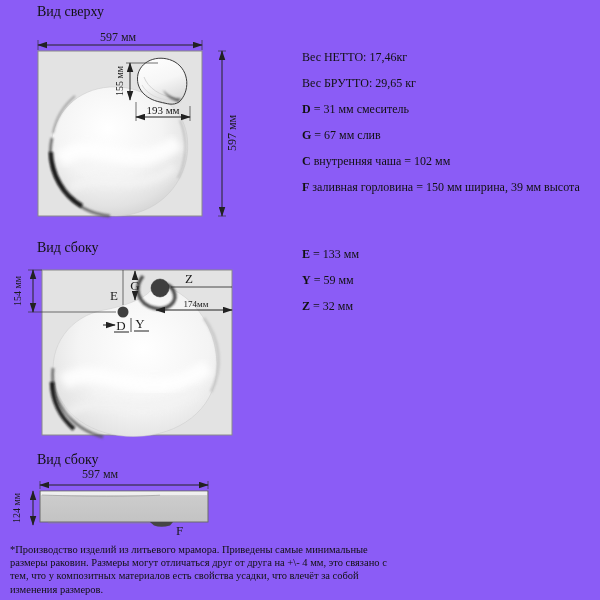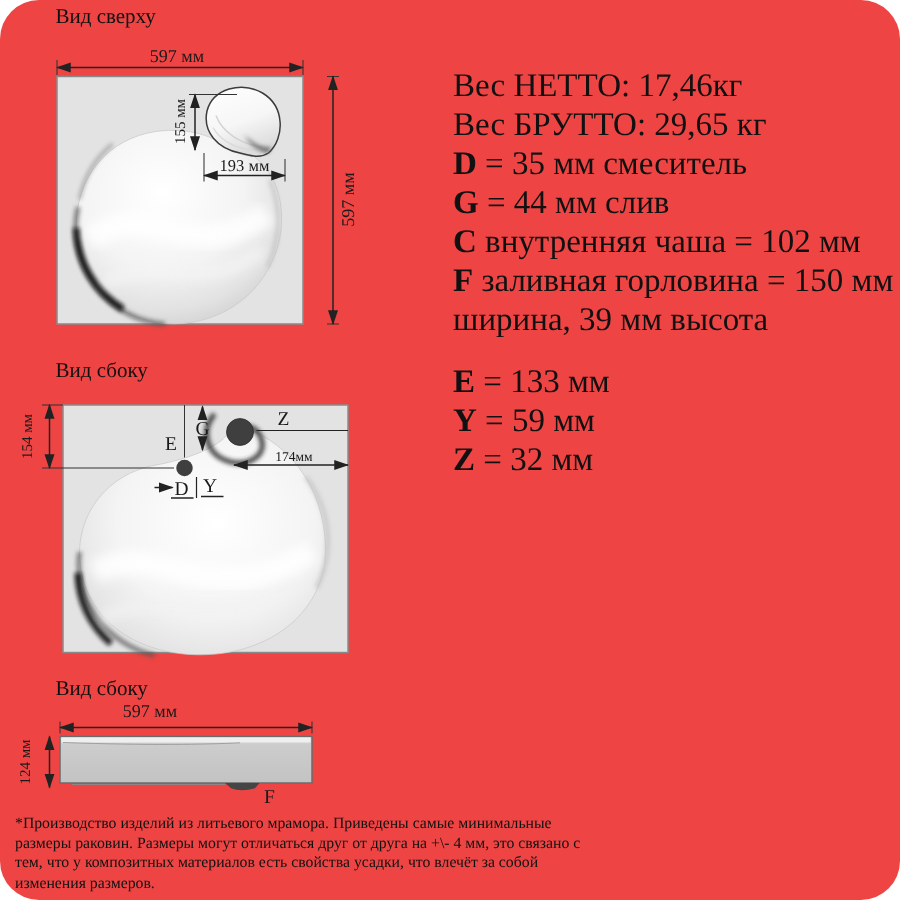--- a/index.html
+++ b/index.html
@@ -1,19 +1,19 @@
 <!DOCTYPE html>
 <html><head>
 <meta charset="utf-8">
 <style>
   html,body{margin:0;padding:0;background:#fff;}
-  #page{position:relative;width:600px;height:600px;background:#ef4444;overflow:hidden;
-        font-family:"Liberation Serif",serif;color:#111;border-radius:26px;}
+  #page{position:relative;width:600px;height:600px;background:#8b5cf6;overflow:hidden;
+        font-family:"Liberation Serif",serif;color:#111;}
   .title{position:absolute;font-size:14px;color:#111;white-space:nowrap;}
-  .spec{position:absolute;left:302px;width:298px;font-size:22px;line-height:26px;color:#111;}
+  .spec{position:absolute;left:302px;width:298px;font-size:12px;line-height:26px;color:#111;}
   .spec-line b{font-weight:bold;}
   .footnote{position:absolute;left:10px;top:543px;width:392px;font-size:10.5px;line-height:13.2px;color:#111;}
   svg{position:absolute;}
   svg text{font-family:"Liberation Serif",serif;fill:#1a1a1a;}
   .dimtxt{font-size:11px;}
   .dimtxt-lg{font-size:12px;}
   .dimtxt-sm{font-size:10px;}
   .dimtxt-xs{font-size:9px;}
   .lbl{font-size:13px;}
 </style>
@@ -82,22 +82,22 @@
 
     <line x1="198" y1="21" x2="206" y2="21" stroke="#333" stroke-width="0.7"></line>
     <line x1="198" y1="186" x2="206" y2="186" stroke="#333" stroke-width="0.7"></line>
     <line x1="202" y1="21" x2="202" y2="186" stroke="#222" stroke-width="1" marker-start="url(#ahT)" marker-end="url(#ahT)"></line>
     <text x="216" y="103" text-anchor="middle" transform="rotate(-90 216 103)" class="dimtxt-lg">597 мм</text>
   </svg>
 
   <div class="spec" style="top:44px;">
     <div class="spec-line"><b></b><span>Вес НЕТТО: 17,46кг</span></div>
     <div class="spec-line"><b></b><span>Вес БРУТТО: 29,65 кг</span></div>
-    <div class="spec-line"><b>D</b><span> = 35 мм смеситель</span></div>
-    <div class="spec-line"><b>G</b><span> = 44 мм слив</span></div>
+    <div class="spec-line"><b>D</b><span> = 31 мм смеситель</span></div>
+    <div class="spec-line"><b>G</b><span> = 67 мм слив</span></div>
     <div class="spec-line"><b>C</b><span> внутренняя чаша = 102 мм</span></div>
     <div class="spec-line"><b>F</b><span> заливная горловина = 150 мм ширина, 39 мм высота</span></div>
   </div>
 
   <div class="spec" style="top:241px;">
     <div class="spec-line"><b>E</b><span> = 133 мм</span></div>
     <div class="spec-line"><b>Y</b><span> = 59 мм</span></div>
     <div class="spec-line"><b>Z</b><span> = 32 мм</span></div>
   </div>
 

